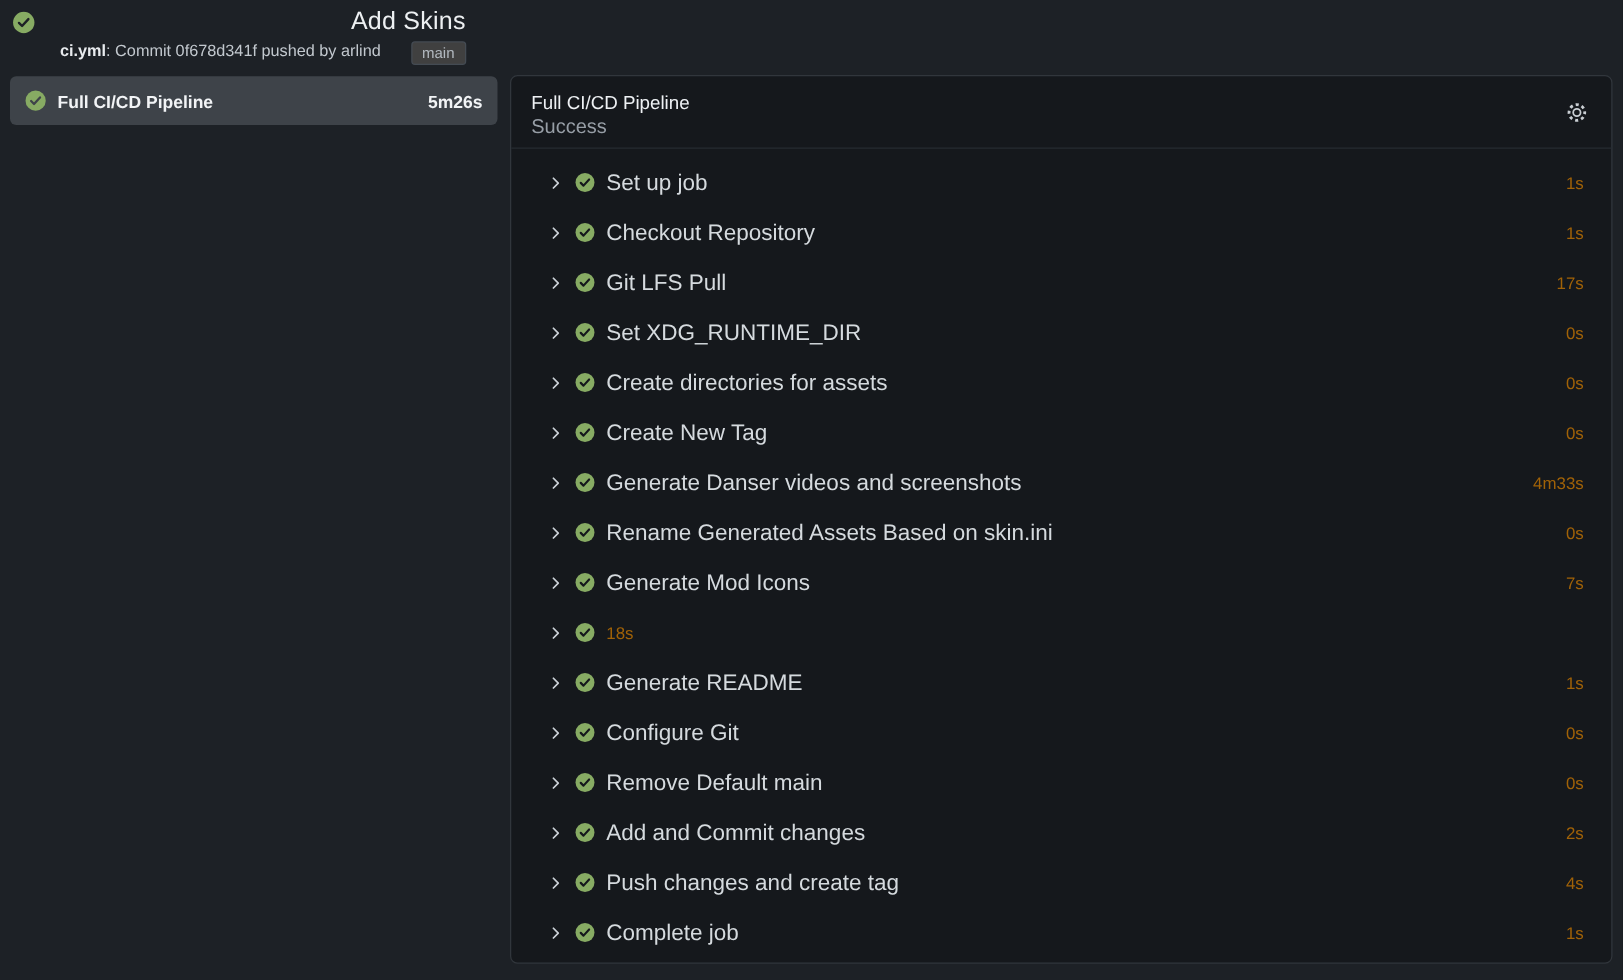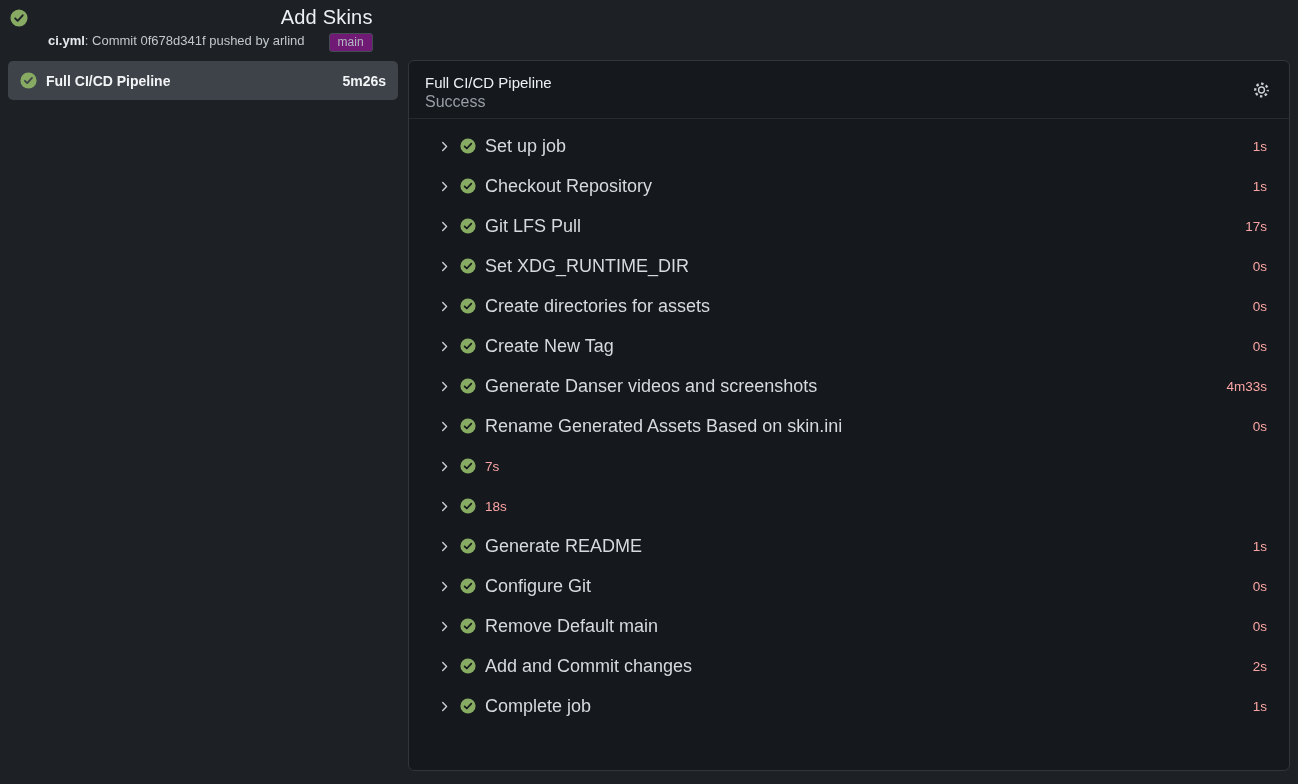--- a/index.html
+++ b/index.html
@@ -17,21 +17,21 @@
   .title-row { display: flex; align-items: center; gap: 13px; justify-content: space-between; }
   .run-title { font-size: 20px; font-weight: 400; color: #edf0f2; letter-spacing: .2px; }
   .sub-row {
     margin-left: 38px; margin-top: 4px;
     font-size: 13px; color: #c2c8ce;
     display: flex; align-items: flex-start; gap: 24px; white-space: nowrap;
   }
   .wf-file { font-weight: bold; color: #e8ebee; }
   .commit-hash { color: #c2c8ce; text-decoration: none; cursor: pointer; }
   .branch-badge {
-    background: #701a75; color: #b2b9c0;
+    background: #404040; color: #b2b9c0;
     border: 1px solid #444b53;
     border-radius: 3px; padding: 1px 8px 2px;
     font-size: 12px; cursor: pointer;
   }
 
   
   .job-card {
     position: absolute; left: 8px; top: 61px;
     width: 390px; height: 39px;
     background: #3e4349; border-radius: 5px;
@@ -62,21 +62,21 @@
   }
 
   .steps { padding: 7px 0 4px; }
   .step-row {
     height: 40px;
     display: flex; align-items: center; gap: 9px;
     padding: 0 22px 0 29px;
     cursor: pointer;
   }
   .step-name { flex: 1; font-size: 18px; color: #d5dade; }
-  .step-duration { font-size: 13.5px; color: #fca5a5; }
+  .step-duration { font-size: 13.5px; color: #a16207; }
 
   .icon { flex: none; line-height: 0; }
 </style>
 </head>
 <body>
 
 <div class="page-header">
   <div class="title-row">
     <span class="icon">
       <svg viewBox="0 0 16 16" width="18" height="18">
@@ -254,20 +254,21 @@
           <svg viewBox="0 0 16 16" width="13" height="13">
             <path d="M5.8 3.2 10.6 8l-4.8 4.8" fill="none" stroke="#ccd1d7" stroke-width="1.7" stroke-linecap="round" stroke-linejoin="round"></path>
           </svg>
         </span>
         <span class="icon">
           <svg viewBox="0 0 16 16" width="16" height="16">
             <circle cx="8" cy="8" r="7.6" fill="#87ab63"></circle>
             <path d="M4.6 8.3l2.2 2.2 4.5-4.9" fill="none" stroke="#15181c" stroke-width="1.7" stroke-linecap="round" stroke-linejoin="round"></path>
           </svg>
         </span>
+        <span class="step-name">Generate Mod Icons</span>
         <span class="step-duration">7s</span>
       </div>
 
       <div class="step-row">
         <span class="icon">
           <svg viewBox="0 0 16 16" width="13" height="13">
             <path d="M5.8 3.2 10.6 8l-4.8 4.8" fill="none" stroke="#ccd1d7" stroke-width="1.7" stroke-linecap="round" stroke-linejoin="round"></path>
           </svg>
         </span>
         <span class="icon">
@@ -336,20 +337,35 @@
         <span class="icon">
           <svg viewBox="0 0 16 16" width="16" height="16">
             <circle cx="8" cy="8" r="7.6" fill="#87ab63"></circle>
             <path d="M4.6 8.3l2.2 2.2 4.5-4.9" fill="none" stroke="#15181c" stroke-width="1.7" stroke-linecap="round" stroke-linejoin="round"></path>
           </svg>
         </span>
         <span class="step-name">Add and Commit changes</span>
         <span class="step-duration">2s</span>
       </div>
 
+      <div class="step-row">
+        <span class="icon">
+          <svg viewBox="0 0 16 16" width="13" height="13">
+            <path d="M5.8 3.2 10.6 8l-4.8 4.8" fill="none" stroke="#ccd1d7" stroke-width="1.7" stroke-linecap="round" stroke-linejoin="round"></path>
+          </svg>
+        </span>
+        <span class="icon">
+          <svg viewBox="0 0 16 16" width="16" height="16">
+            <circle cx="8" cy="8" r="7.6" fill="#87ab63"></circle>
+            <path d="M4.6 8.3l2.2 2.2 4.5-4.9" fill="none" stroke="#15181c" stroke-width="1.7" stroke-linecap="round" stroke-linejoin="round"></path>
+          </svg>
+        </span>
+        <span class="step-name">Push changes and create tag</span>
+        <span class="step-duration">4s</span>
+      </div>
 
       <div class="step-row">
         <span class="icon">
           <svg viewBox="0 0 16 16" width="13" height="13">
             <path d="M5.8 3.2 10.6 8l-4.8 4.8" fill="none" stroke="#ccd1d7" stroke-width="1.7" stroke-linecap="round" stroke-linejoin="round"></path>
           </svg>
         </span>
         <span class="icon">
           <svg viewBox="0 0 16 16" width="16" height="16">
             <circle cx="8" cy="8" r="7.6" fill="#87ab63"></circle>

